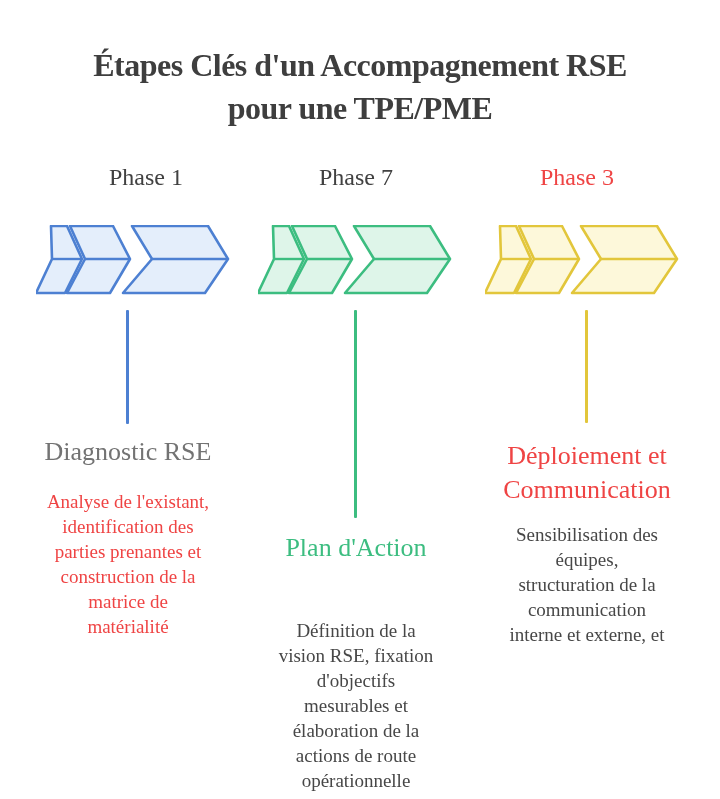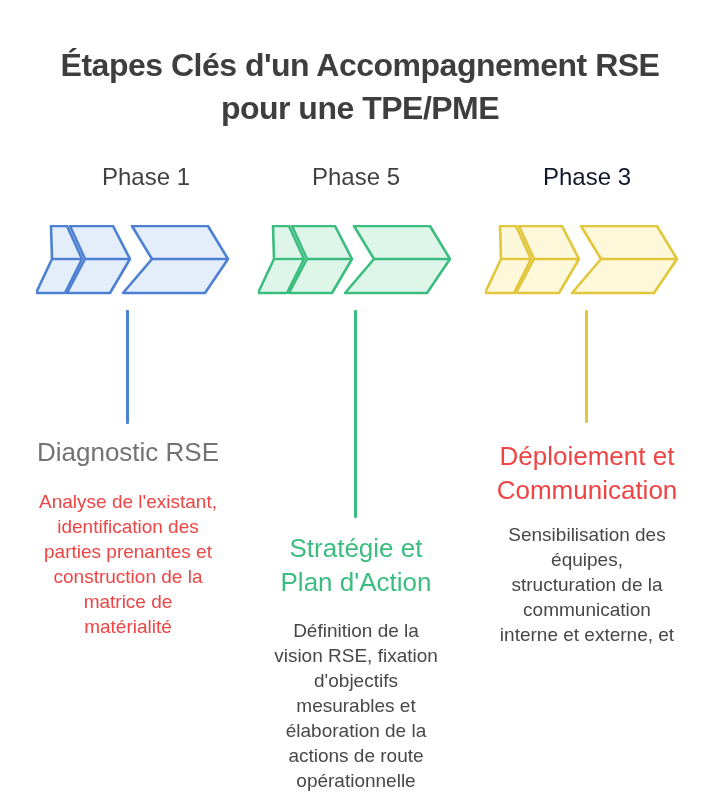--- a/index.html
+++ b/index.html
@@ -1,20 +1,20 @@
 <!DOCTYPE html>
 <html><head>
 <meta charset="utf-8">
 <style>
   html,body{margin:0;padding:0;background:#ffffff;}
   #canvas{
     position:relative;
     width:720px;height:799px;
     background:#ffffff;
-    font-family:Liberation Sans, sans-serif;
+    font-family:Liberation Serif, serif;
     overflow:hidden;
   }
   .abs{position:absolute;}
   .page-title{
     left:0;top:44px;width:720px;
     text-align:center;
     font-size:32px;font-weight:bold;
     line-height:43px;
     letter-spacing:-0.5px;
   }
@@ -41,22 +41,22 @@
 <body>
 
 <div id="canvas">
 
   <div class="abs page-title" style="color: rgb(62, 62, 62);">
       <div>Étapes Clés d'un Accompagnement RSE</div>
       <div>pour une TPE/PME</div>
     </div>
 
   <div class="abs phase-label" style="left: 36px; color: rgb(65, 65, 65);">Phase 1</div>
-  <div class="abs phase-label" style="left: 246px; color: rgb(65, 65, 65);">Phase 5</div>
-  <div class="abs phase-label" style="left: 477px; color: #0f172a;">Phase 3</div>
+  <div class="abs phase-label" style="left: 246px; color: rgb(65, 65, 65);">Phase 7</div>
+  <div class="abs phase-label" style="left: 467px; color: #ef4444;">Phase 3</div>
 
   <svg class="abs chevrons" style="left:36px;" viewBox="0 0 197 70">
     <polygon points="15,1 31,1 46,34 29,68 0,68 16,34" stroke-width="2.6" stroke-linejoin="round" fill="#e4eefb" stroke="#4d80d2"></polygon>
     <line x1="16" y1="34" x2="46" y2="34" stroke-width="2.4" stroke="#4d80d2"></line>
     <polygon points="34,1 77,1 94,34 74,68 31,68 49,34" stroke-width="2.6" stroke-linejoin="round" fill="#e4eefb" stroke="#4d80d2"></polygon>
     <line x1="49" y1="34" x2="94" y2="34" stroke-width="2.4" stroke="#4d80d2"></line>
     <polygon points="96,1 172,1 192,34 169,68 87,68 116,34" stroke-width="2.6" stroke-linejoin="round" fill="#e4eefb" stroke="#4d80d2"></polygon>
     <line x1="116" y1="34" x2="192" y2="34" stroke-width="2.4" stroke="#4d80d2"></line>
   </svg>
 
@@ -79,21 +79,20 @@
   </svg>
 
   <div class="abs connector" style="left: 126px; height: 114px; background-color: rgb(77, 128, 210);"></div>
   <div class="abs connector" style="left: 354px; height: 208px; background-color: rgb(60, 189, 128);"></div>
   <div class="abs connector" style="left: 585px; height: 113px; background-color: rgb(226, 198, 59);"></div>
 
   <div class="abs section-title" style="left: 8px; top: 435px; color: #737373;">
       <div>Diagnostic RSE</div>
     </div>
   <div class="abs section-title" style="left: 236px; top: 531px; color: rgb(60, 189, 128);">
-      <div>Stratégie et</div>
       <div>Plan d'Action</div>
     </div>
   <div class="abs section-title" style="left: 467px; top: 439px; color: #ef4444;">
       <div>Déploiement et</div>
       <div>Communication</div>
     </div>
 
   <div class="abs section-desc" style="left: 10px; top: 489px; color: #ef4444;">
       <div>Analyse de l'existant,</div>
       <div>identification des</div>

